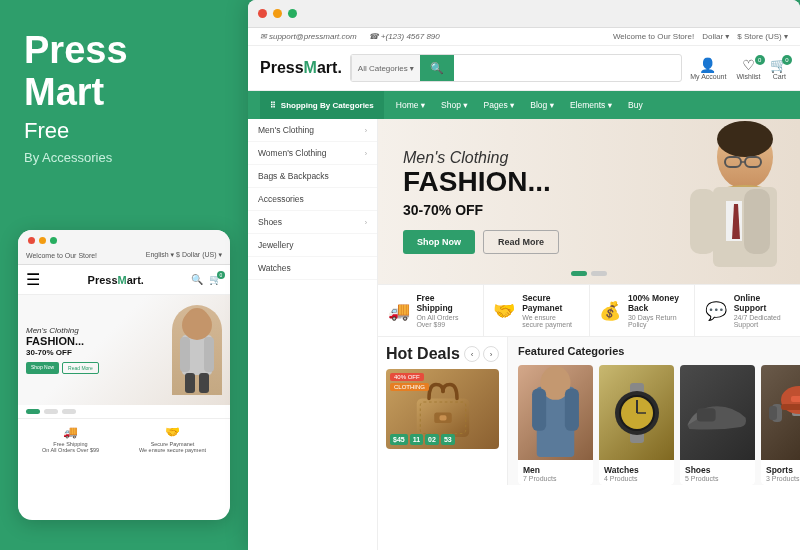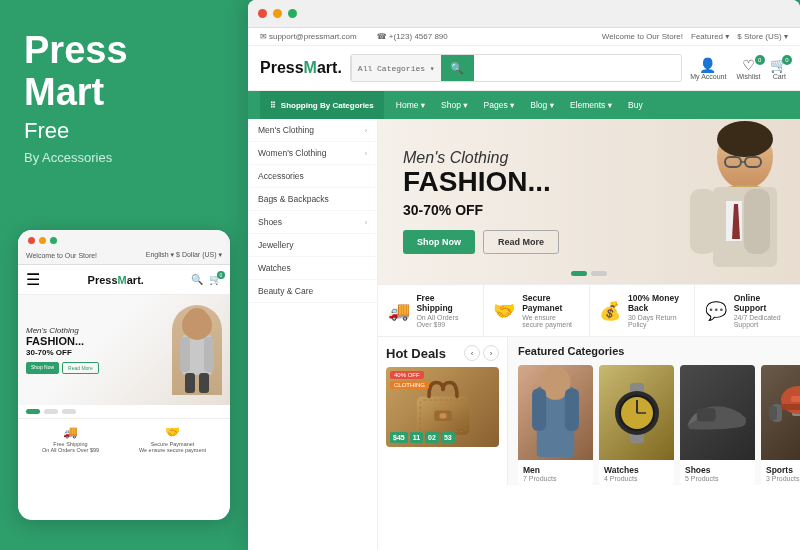--- a/index.html
+++ b/index.html
@@ -179,21 +179,21 @@
     .store-topbar {
       background: #fff;
       display: flex;
       justify-content: space-between;
       align-items: center;
       padding: 4px 12px;
       font-size: 8px;
       color: #666;
       border-bottom: 1px solid #eee;
     }
-    .store-topbar-left { display: flex; gap: 20px; }
+    .store-topbar-left { display: flex; gap: 12px; font-style: italic; }
     .store-topbar-right { display: flex; gap: 8px; align-items: center; }
 
     .store-header {
       display: flex;
       align-items: center;
       padding: 8px 12px;
       gap: 8px;
       border-bottom: 1px solid #eee;
     }
     .store-logo {
@@ -220,21 +220,20 @@
       color: #999;
     }
     .store-search-cat {
       background: #f5f5f5;
       border-left: 1px solid #ddd;
       padding: 0 6px;
       font-size: 8px;
       color: #666;
       display: flex;
       align-items: center;
-      font-family: Liberation Mono, monospace;
     }
     .store-search-btn {
       background: #2e9e6b;
       color: #fff;
       border: none;
       padding: 0 10px;
       font-size: 11px;
       cursor: pointer;
     }
     .store-header-actions {
@@ -396,21 +395,21 @@
       border-right: 1px solid #eee;
       background: #fff;
       padding: 8px;
     }
     .hot-deals-header {
       display: flex;
       justify-content: space-between;
       align-items: center;
       margin-bottom: 6px;
     }
-    .hot-deals-title { font-size: 13px; font-weight: 700; color: #222; }
+    .hot-deals-title { font-size: 16px; font-weight: 700; color: #222; }
     .hot-deals-arrows { display: flex; gap: 3px; }
     .arrow-btn {
       width: 16px; height: 16px;
       border: 1px solid #ddd;
       border-radius: 50%;
       display: flex;
       align-items: center;
       justify-content: center;
       font-size: 8px;
       color: #555;
@@ -588,21 +587,21 @@
     <div class="browser-dot" style="background:#27ae60"></div>
   </div>
 
   <div class="store-topbar">
     <div class="store-topbar-left">
       <span>✉ support@pressmart.com</span>
       <span>☎ +(123) 4567 890</span>
     </div>
     <div class="store-topbar-right">
       <span>Welcome to Our Store!</span>
-      <span>Featured ▾</span>
+      <span>Dollar ▾</span>
       <span>$ Store (US) ▾</span>
     </div>
   </div>
 
   <div class="store-header">
     <div class="store-logo">Press<span>M</span>art.</div>
     <div class="store-search">
       <div class="store-search-cat">All Categories ▾</div>
       <button class="store-search-btn">🔍</button>
     </div>
@@ -646,37 +645,34 @@
     <div class="store-sidebar">
       <div class="sidebar-item">
         <span>Men's Clothing</span>
         <span class="sidebar-arrow">›</span>
       </div>
       <div class="sidebar-item">
         <span>Women's Clothing</span>
         <span class="sidebar-arrow">›</span>
       </div>
       <div class="sidebar-item">
+        <span>Bags &amp; Backpacks</span>
+      </div>
+      <div class="sidebar-item">
         <span>Accessories</span>
-      </div>
-      <div class="sidebar-item">
-        <span>Bags &amp; Backpacks</span>
       </div>
       <div class="sidebar-item">
         <span>Shoes</span>
         <span class="sidebar-arrow">›</span>
       </div>
       <div class="sidebar-item">
         <span>Jewellery</span>
       </div>
       <div class="sidebar-item">
         <span>Watches</span>
-      </div>
-      <div class="sidebar-item">
-        <span>Beauty &amp; Care</span>
       </div>
     </div>
 
     <div class="store-main">
 
       <div class="hero-banner">
         <div class="hero-text">
           <div style="font-style:italic;font-size:16px;color:#333;">Men's Clothing</div>
           <div style="font-size:28px;font-weight:900;color:#111;line-height:1.1;">FASHION...</div>
           <div style="font-size:14px;font-weight:600;color:#111;margin-top:4px;">30-70% OFF</div>

